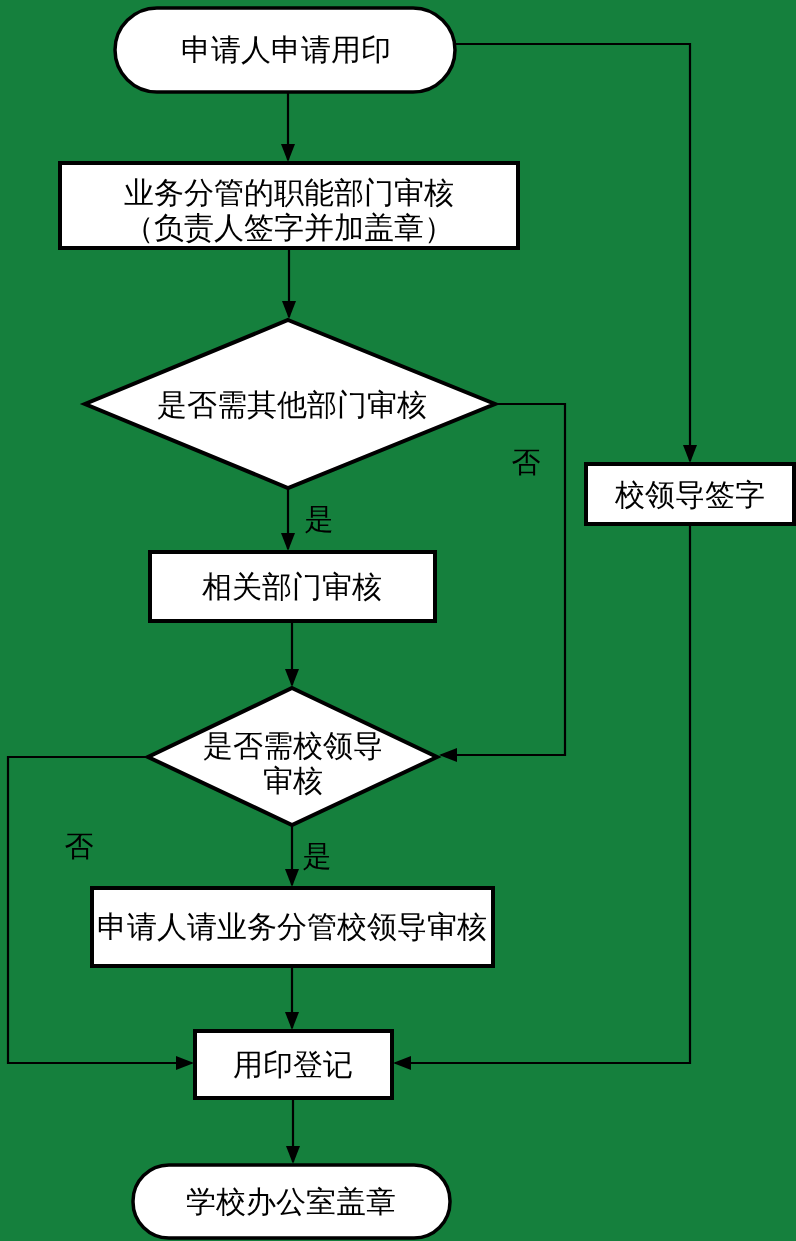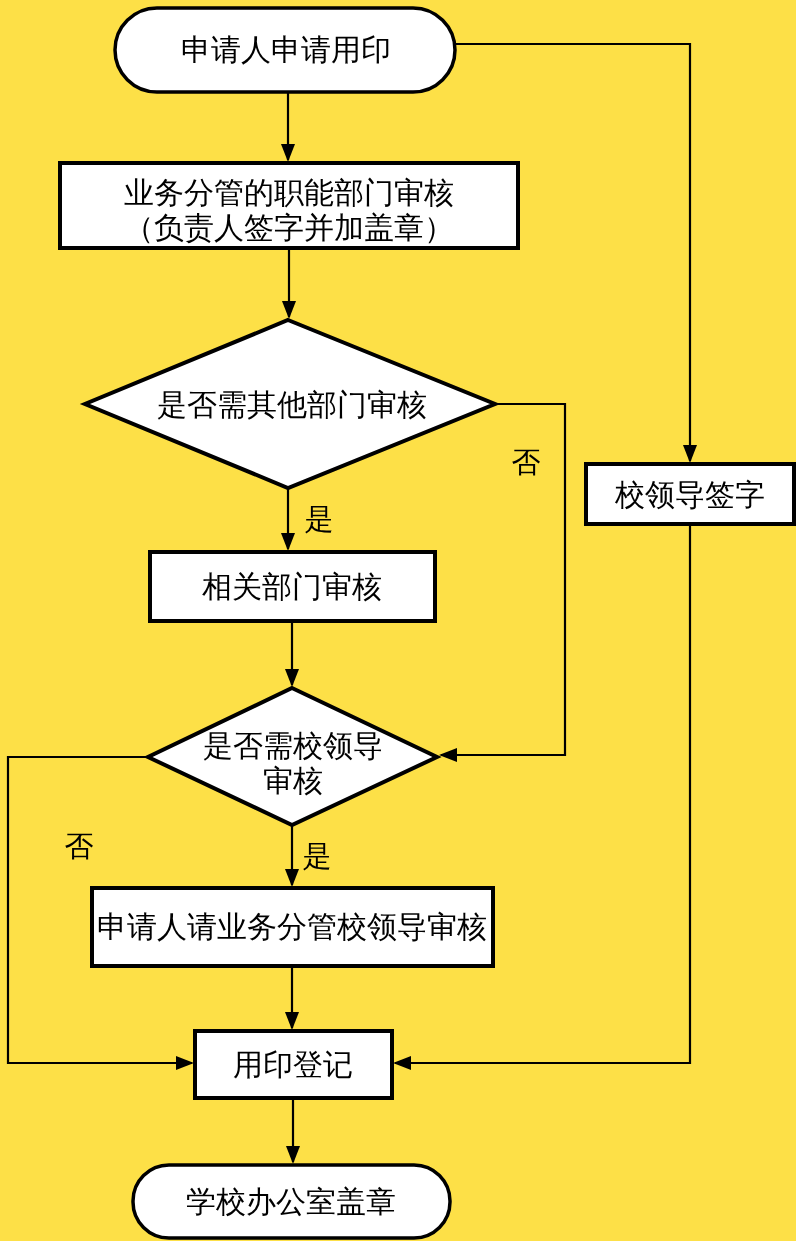--- a/index.html
+++ b/index.html
@@ -3,21 +3,21 @@
 <meta charset="utf-8">
 <style>
   html, body {
     margin: 0;
     padding: 0;
     background: #ffffff;
   }
   .page {
     width: 796px;
     height: 1241px;
-    background: #fde047;
+    background: #15803d;
     position: relative;
     overflow: hidden;
     font-family: "DejaVu Serif", "Liberation Serif", serif;
   }
   svg { display: block; }
   .shape {
     fill: #ffffff;
     stroke: #000000;
   }
   .term { stroke-width: 3.5px; }

